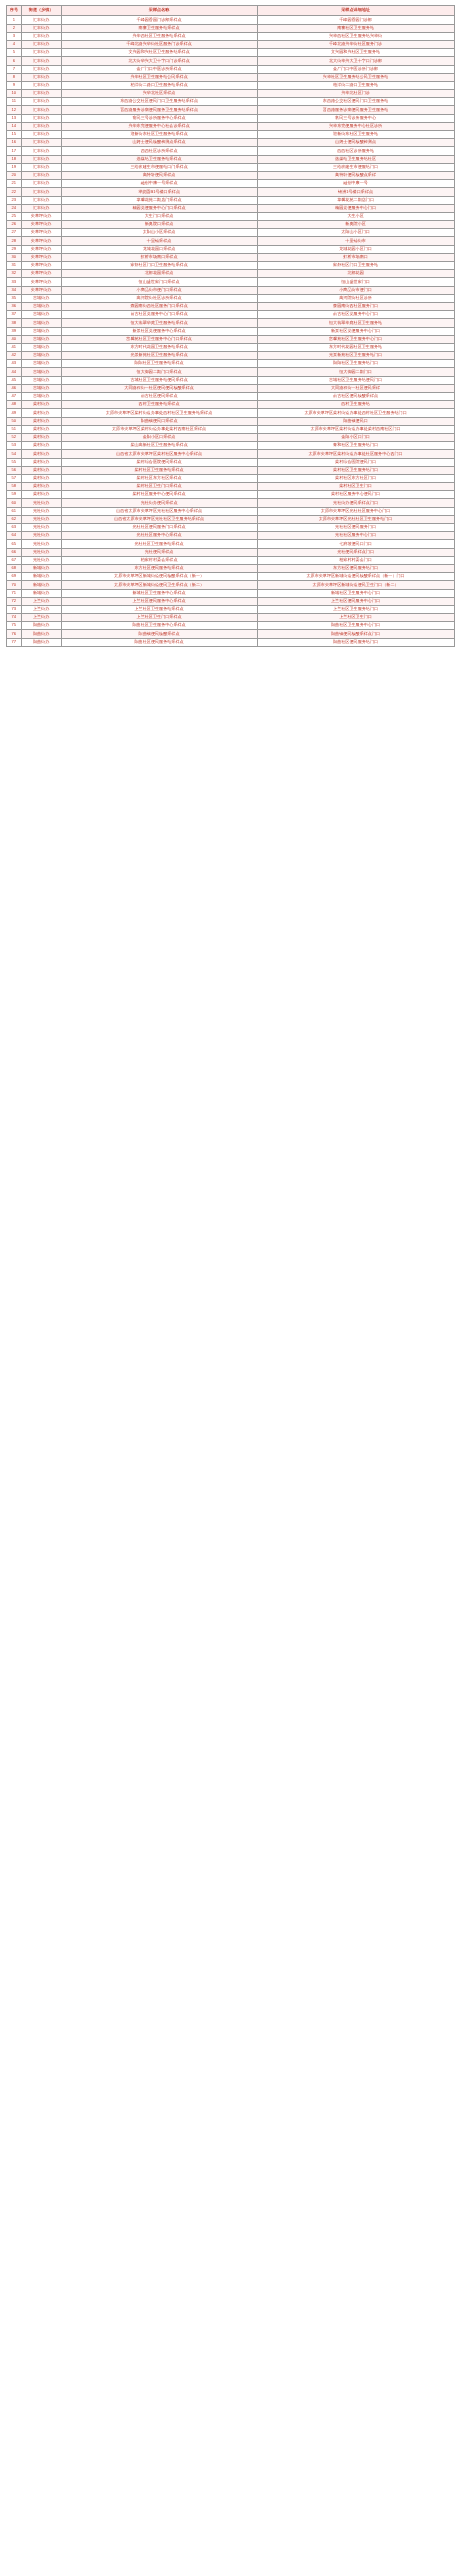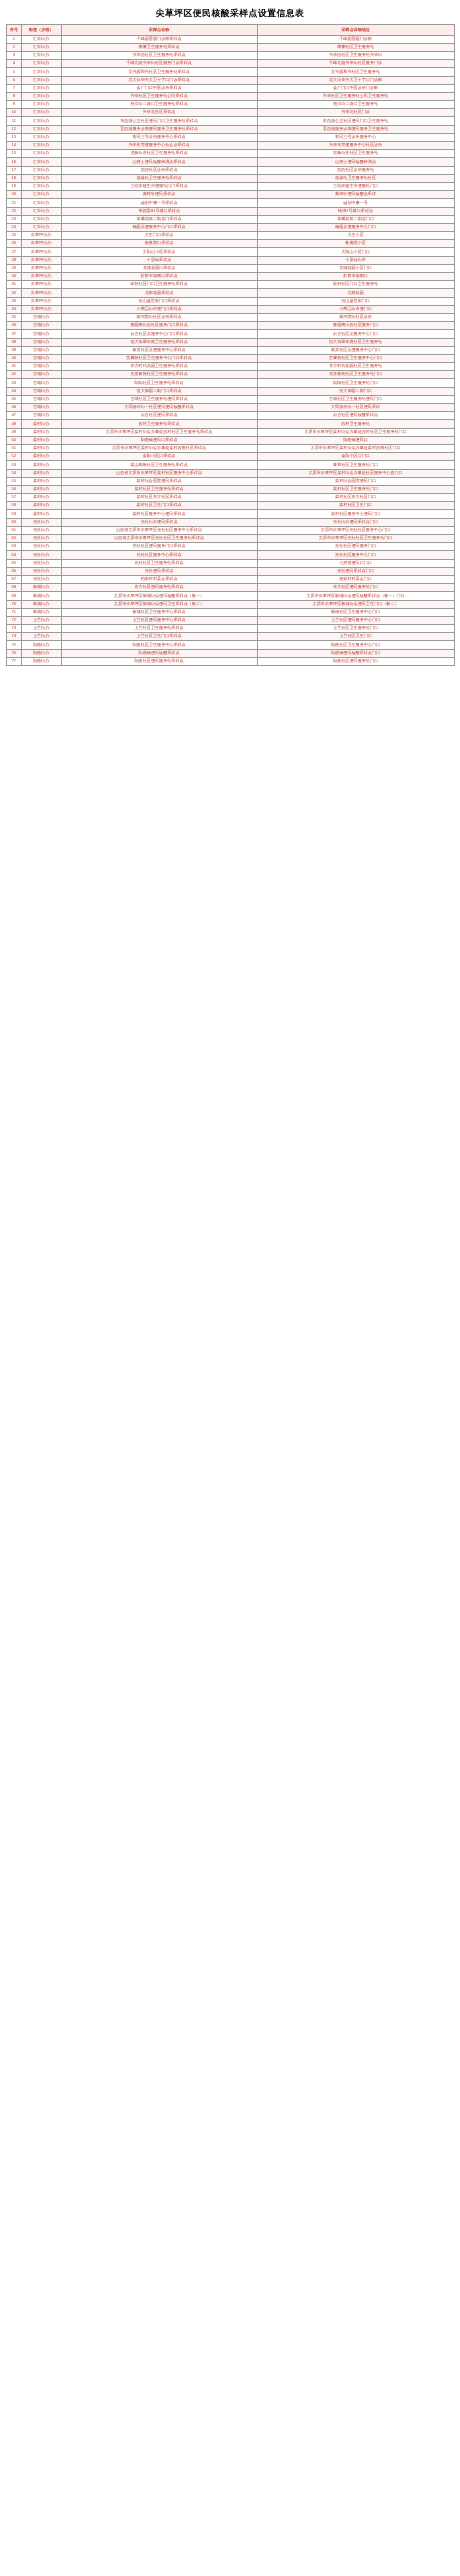--- a/index.html
+++ b/index.html
@@ -60,21 +60,20 @@
   col.c-area { width: 40px; }
   col.c-name { width: 196px; }
   col.c-addr { width: 197px; }
   .cell-idx { color: #c0392b; }
   .cell-area { color: #c0392b; }
 </style>
 </head>
 <body>
 
 <div class="page">
-  <div class="doc-title">尖草坪区便民核酸采样点设置信息表</div>
   <table class="grid">
     <colgroup>
       <col class="c-idx">
       <col class="c-area">
       <col class="c-name">
       <col class="c-addr">
     </colgroup>
     <thead>
       <tr>
         <th>序号</th>

